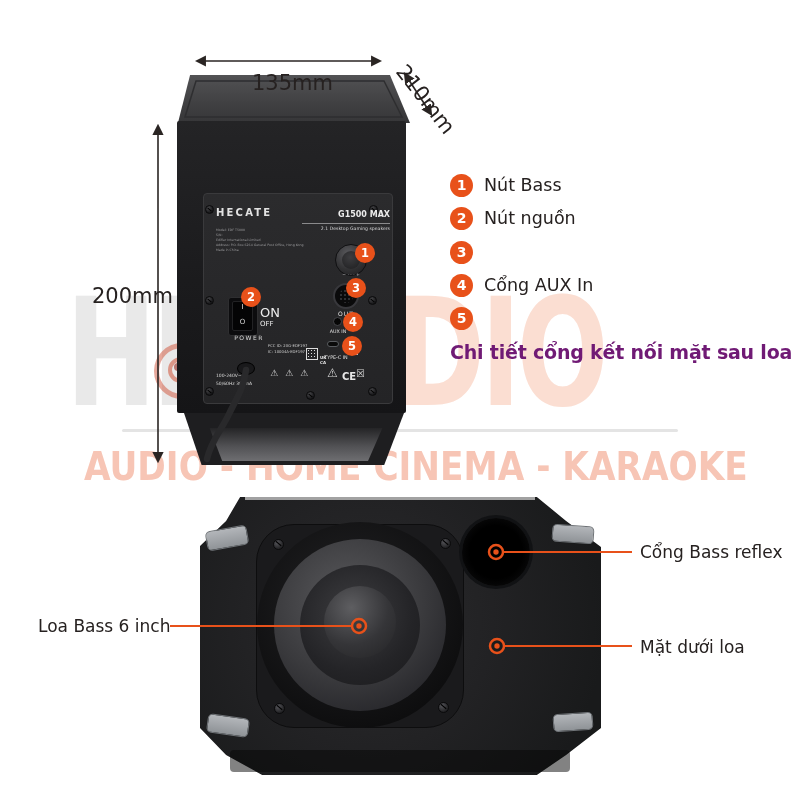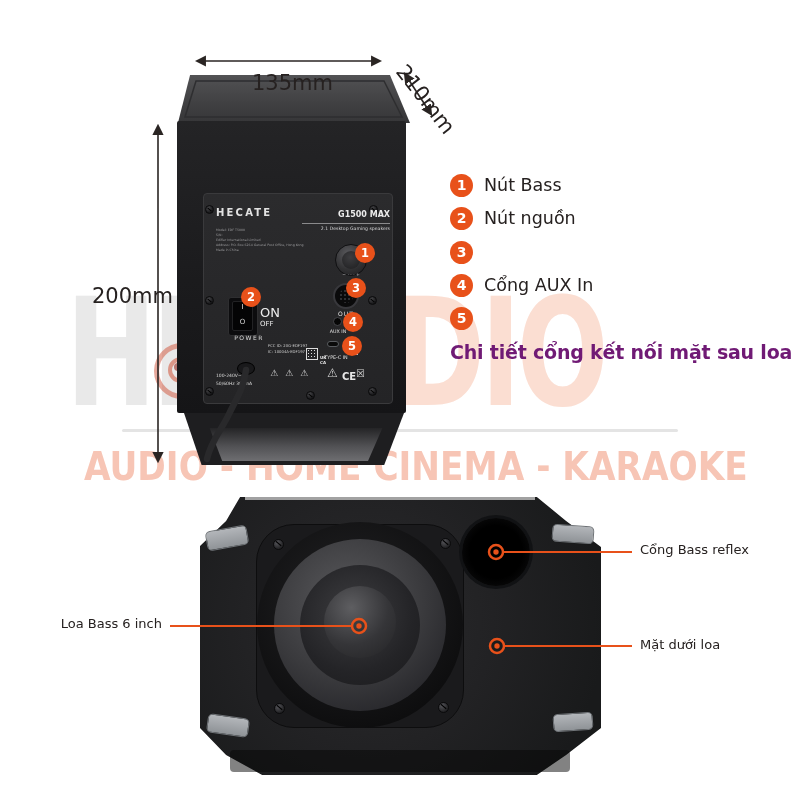--- a/index.html
+++ b/index.html
@@ -76,21 +76,21 @@
   .reflex{left:462px;top:518px;width:68px;height:68px;
       background:radial-gradient(circle at 50% 50%,#000 55%,#0e0e0f 90%);box-shadow:0 0 0 3px #111214;}
   
   .dim{position:absolute;color:#262120;font-size:21px;}
   .list-row{position:absolute;left:450px;display:flex;align-items:center;height:24px;}
   .list-num{width:23px;height:23px;border-radius:50%;background:#E8511A;color:#fff;font-weight:bold;
       font-size:14px;display:flex;align-items:center;justify-content:center;flex:0 0 23px;}
   .list-label{margin-left:11px;font-size:17.5px;color:#262120;white-space:nowrap;}
   .heading{position:absolute;left:450px;top:341px;font-size:19px;font-weight:bold;color:#701a75;
       letter-spacing:-0.2px;white-space:nowrap;}
-  .blabel{position:absolute;font-size:13px;color:#262120;white-space:nowrap;}
+  .blabel{position:absolute;font-size:17px;color:#262120;white-space:nowrap;}
   svg.overlay{position:absolute;left:0;top:0;pointer-events:none;}
 </style>
 </head>
 <body>
 
 <div id="canvas">
 
   <div class="wm-word"><span class="wm-gray">HD</span><span class="wm-red">RADIO</span></div>
   <div class="wm-ring" style="left:154px;top:343px;width:46px;height:46px;border:5px solid rgba(208,82,55,.5);"></div>
   <div class="wm-ring" style="left:168px;top:357px;width:18px;height:18px;border:4px solid rgba(208,82,55,.55);"></div>

